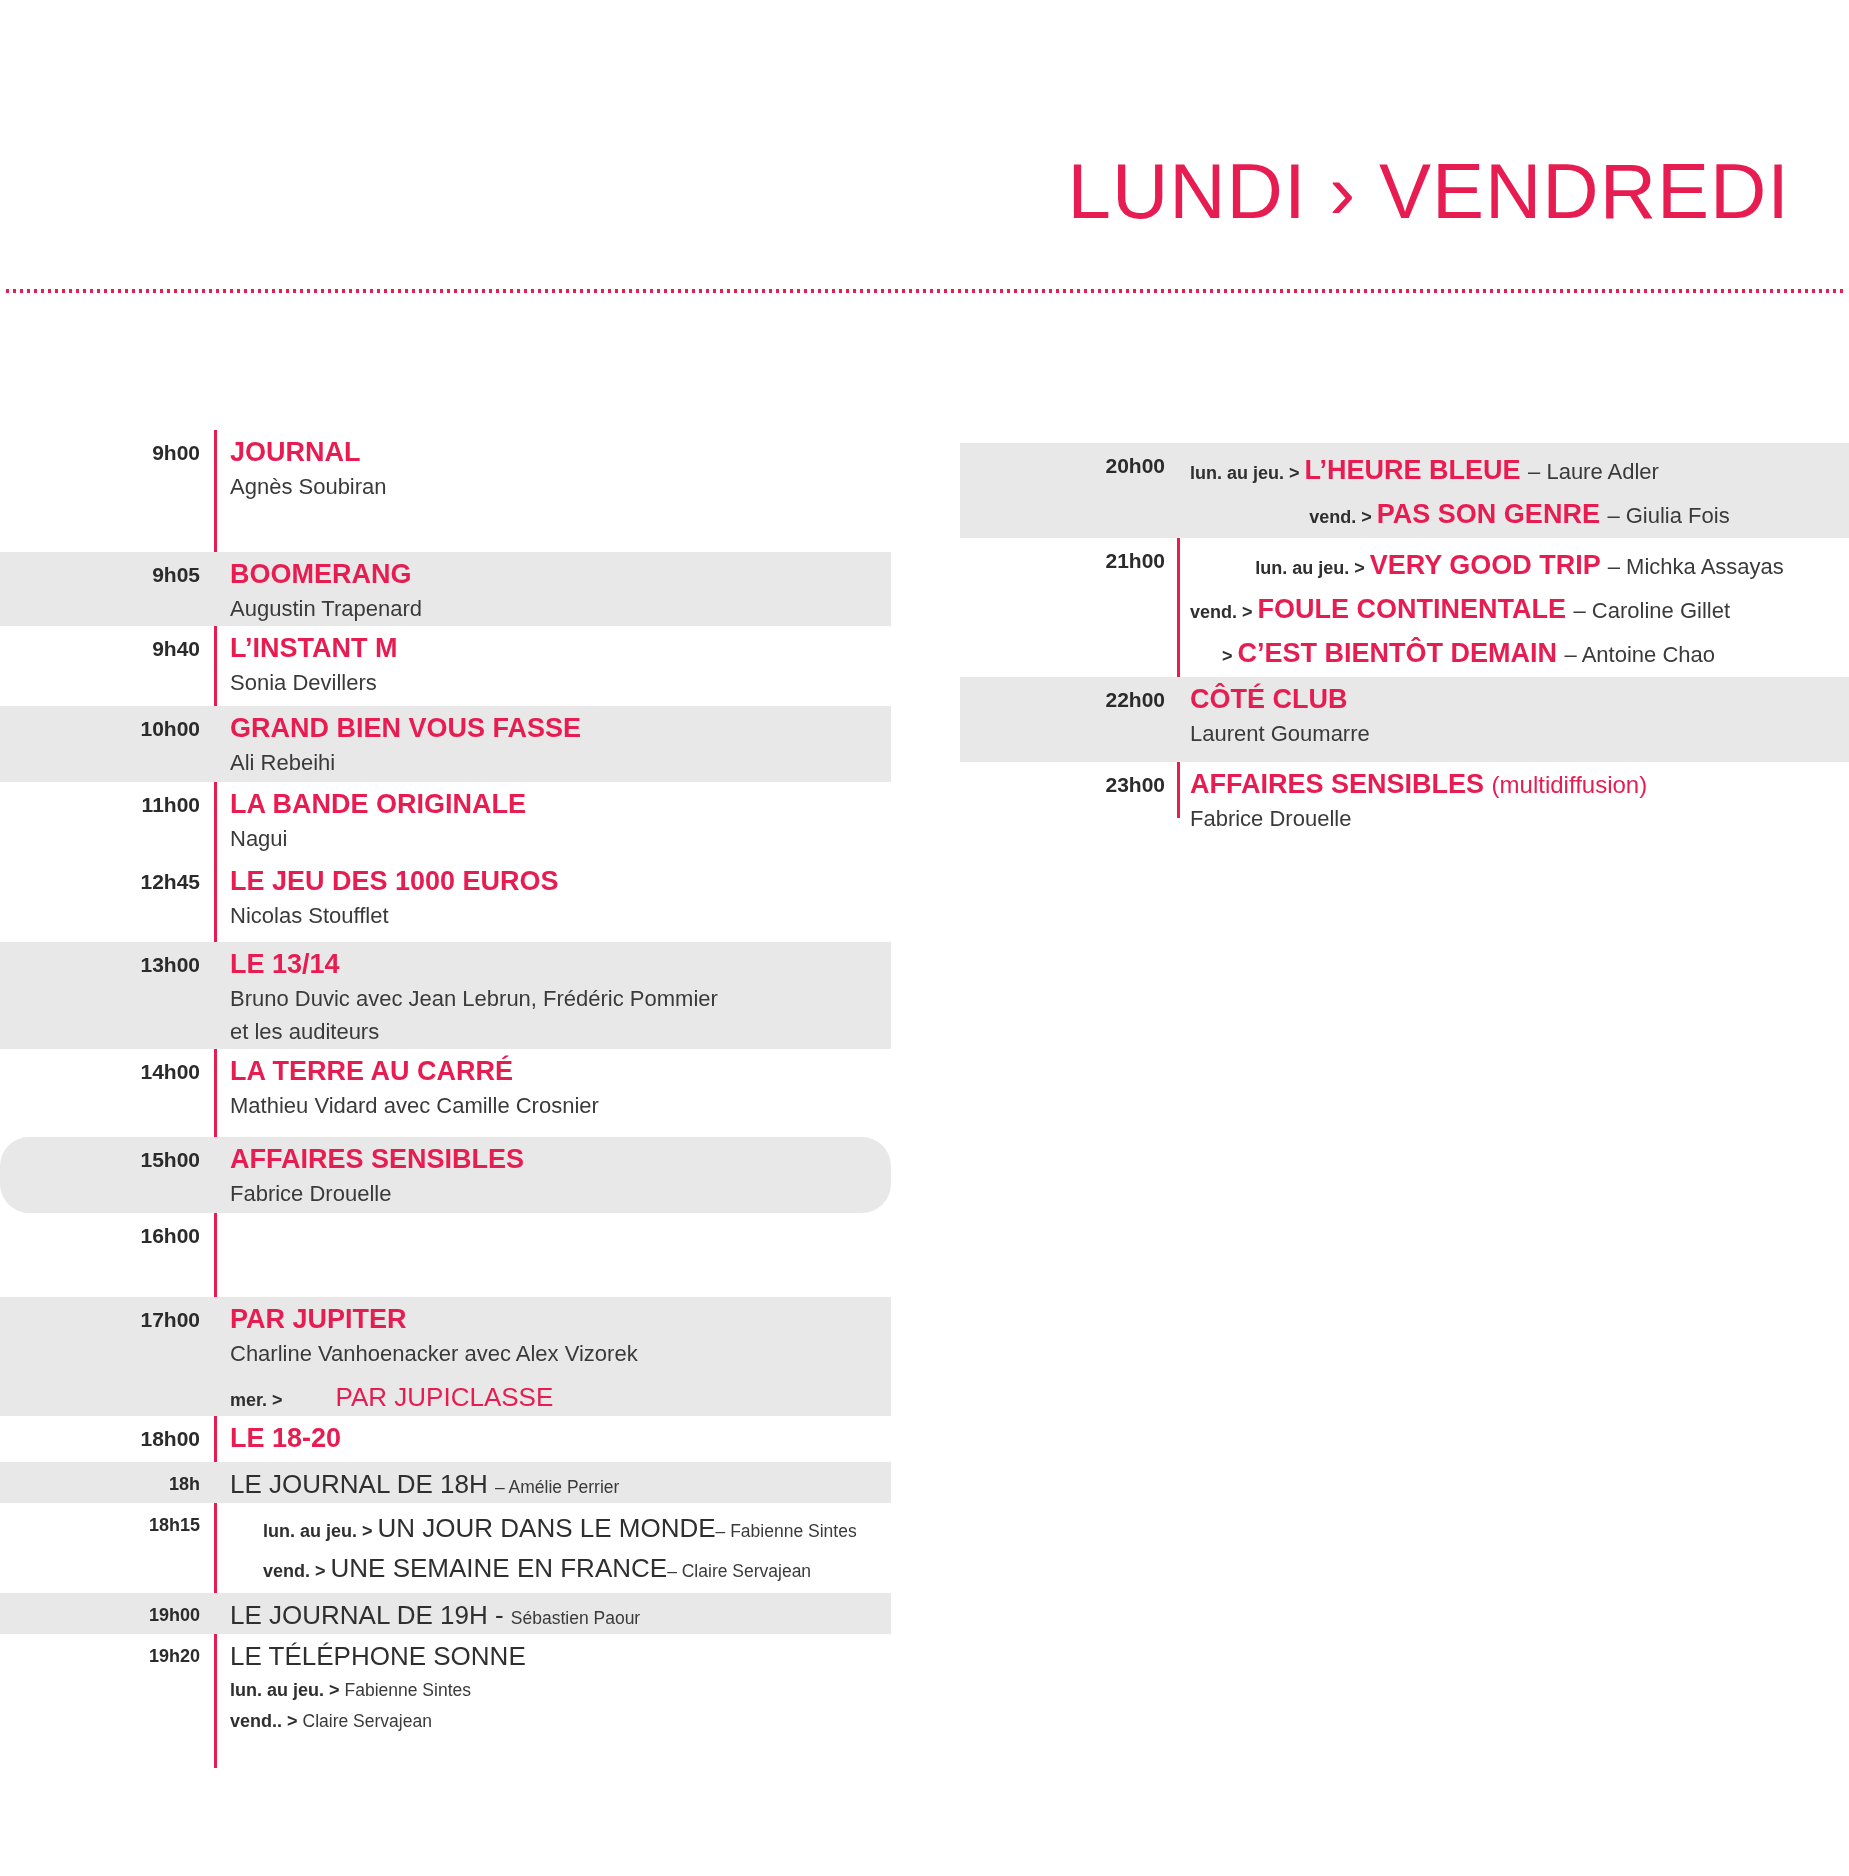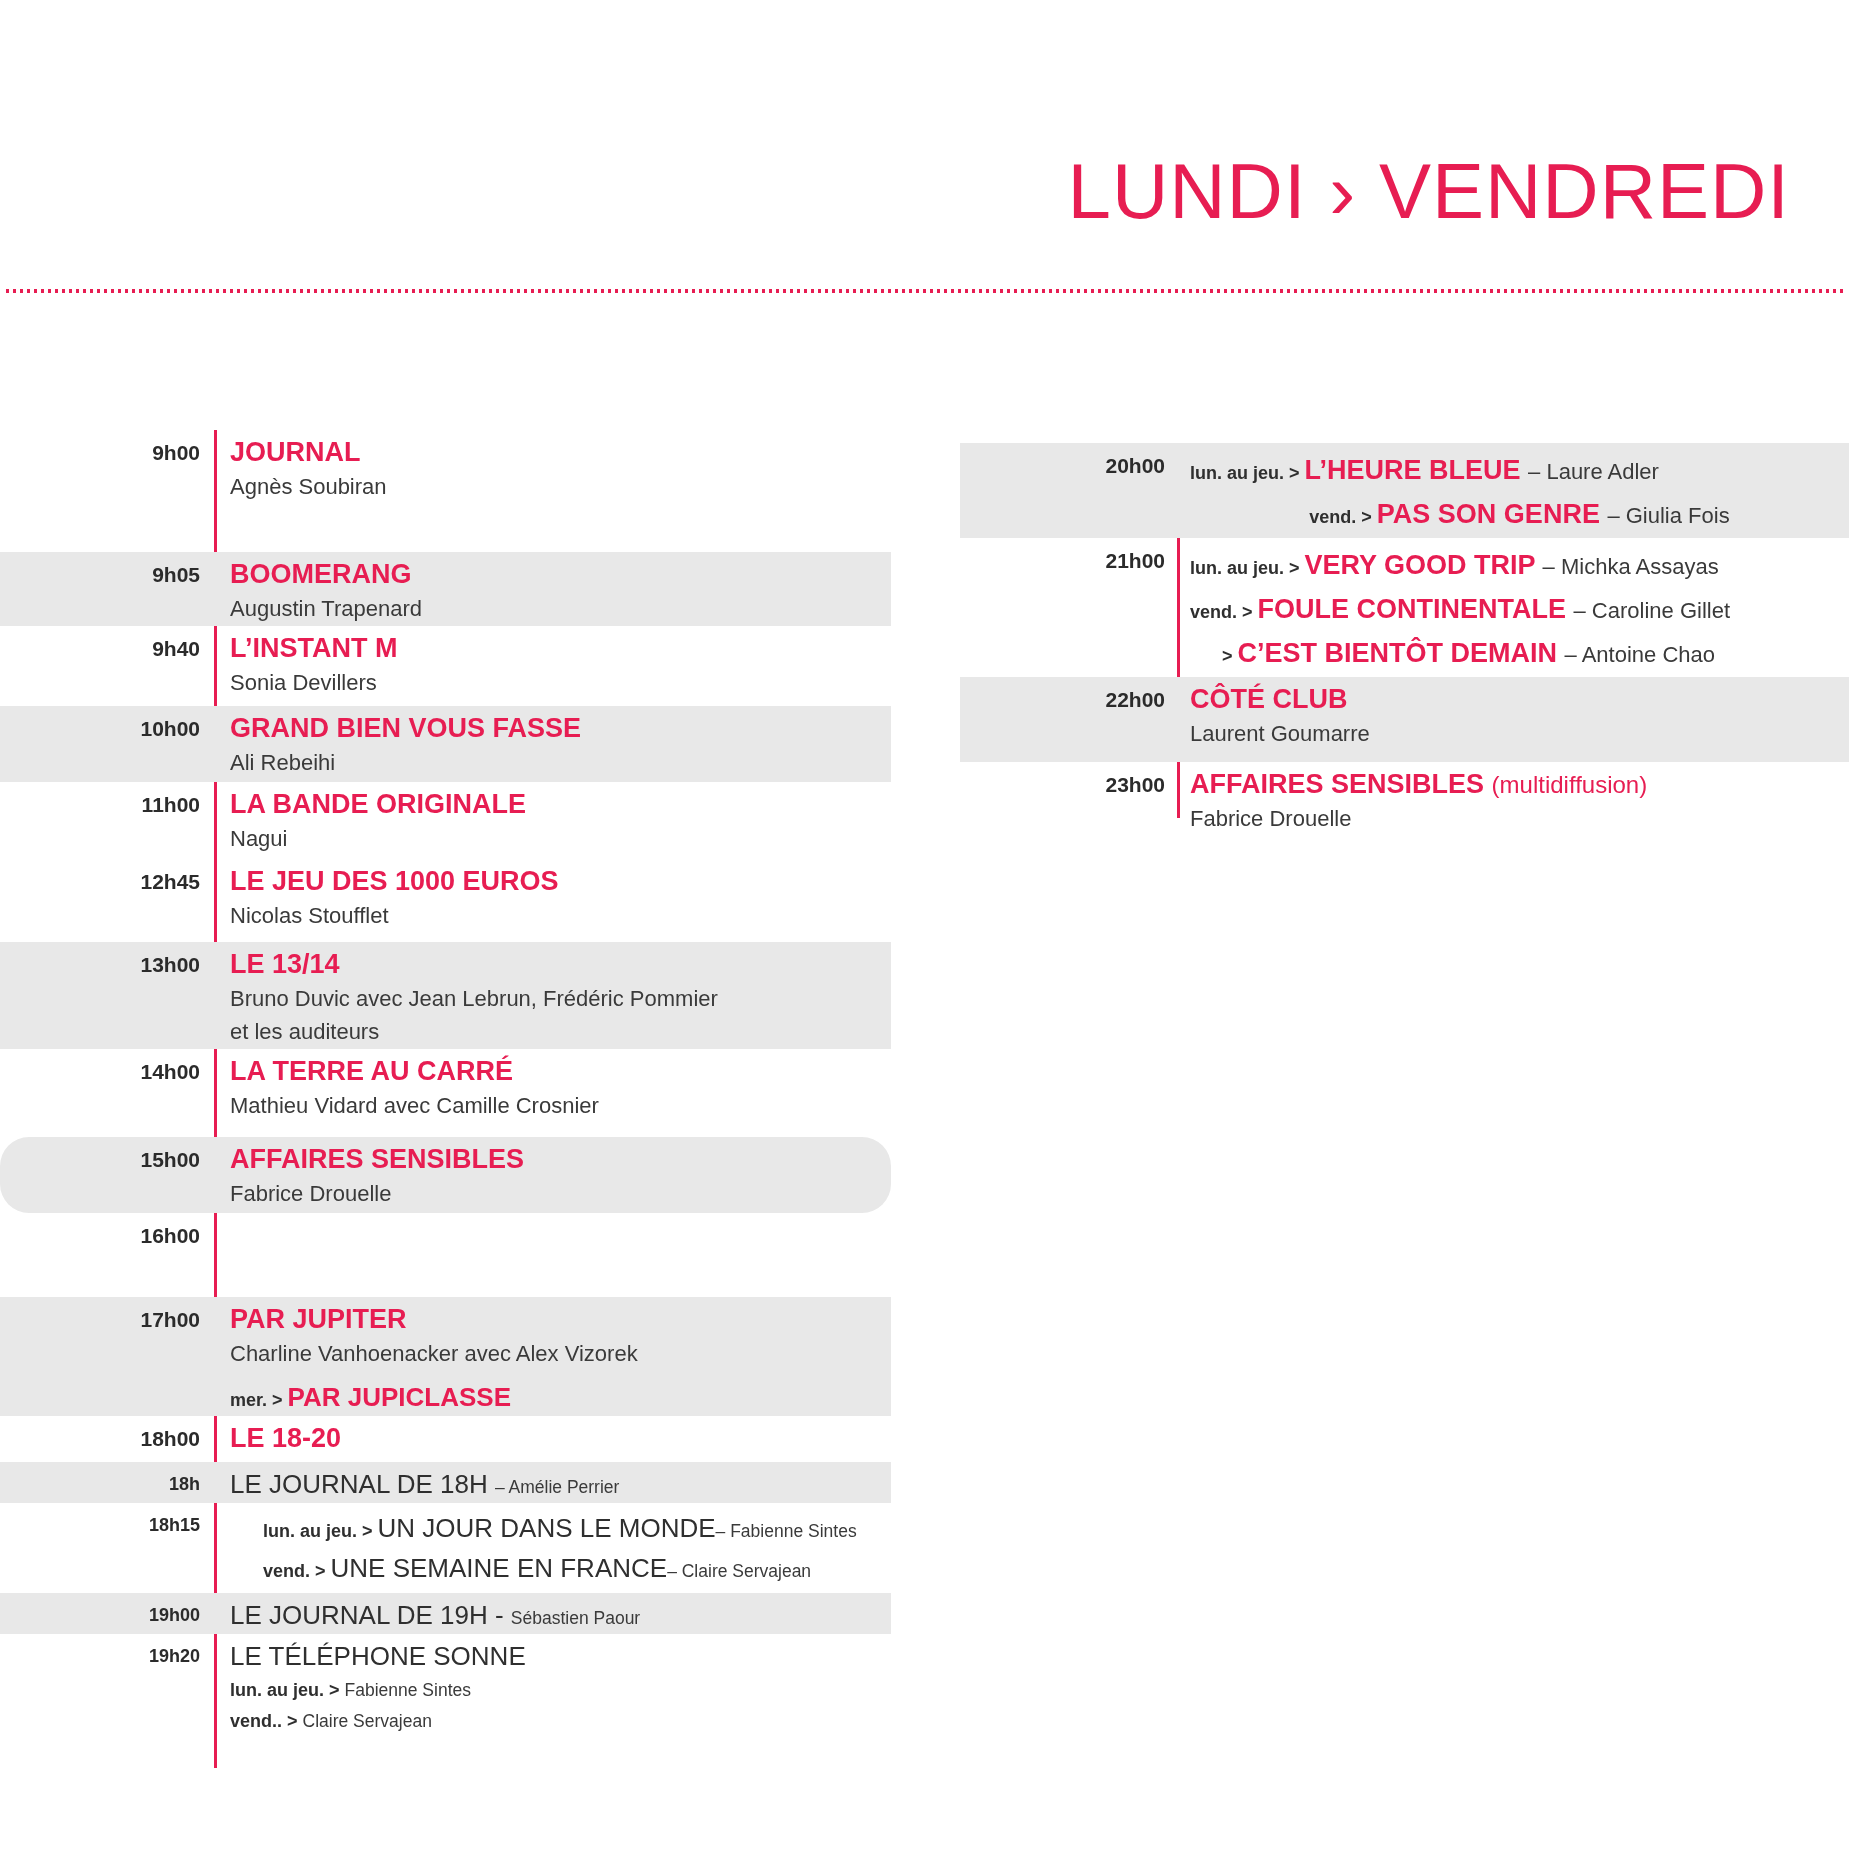--- a/index.html
+++ b/index.html
@@ -34,21 +34,21 @@
   }
   .time.small{font-size:18px;}
   .content{padding-left:230px;}
   .line{line-height:31px;white-space:nowrap;}
   .line.gap{margin-top:11px;}
   .tp{font-weight:700;font-size:27px;color:var(--accent);}
   .td{font-weight:400;font-size:26px;color:#2f2f2f;}
   .pr{font-weight:400;font-size:22px;color:var(--gray);}
   .dl{font-weight:700;font-size:18px;color:#2f2f2f;}
   .sm{font-weight:400;font-size:17.5px;color:var(--gray);}
-  .pl{font-weight:700;font-size:26px;color:var(--accent);}
+  .pl{font-weight:400;font-size:26px;color:var(--accent);margin-left:48px;}
   .plm{font-weight:400;font-size:24px;color:var(--accent);}
   .vline{position:absolute;width:3px;background:var(--accent);}
   .vline-left{left:214px;top:430px;height:1338px;}
   .vline-right{left:1177px;top:443px;height:375px;}
 </style>
 </head>
 <body>
 
 <div class="page">
   <div class="header-title">LUNDI › VENDREDI</div>
@@ -169,21 +169,21 @@
       <div class="row shaded" style="min-height: 85px;">
         <div class="time">20h00</div>
         <div class="content">
           <div class="line" style="line-height: 40px;"><span class="dl">lun. au jeu. &gt; </span><span class="tp">L’HEURE BLEUE </span><span class="pr">– Laure Adler</span></div>
           <div class="line" style="line-height: 40px; text-align: center;"><span class="dl">vend. &gt; </span><span class="tp">PAS SON GENRE </span><span class="pr">– Giulia Fois</span></div>
         </div>
       </div>
       <div class="row" style="min-height: 127px;">
         <div class="time">21h00</div>
         <div class="content">
-          <div class="line" style="line-height: 40px;"><span class="dl">lun. au jeu. &gt; </span><span class="tp">VERY GOOD TRIP </span><span class="pr">– Michka Assayas</span></div>
+          <div class="line" style="line-height: 40px; text-align: center;"><span class="dl">lun. au jeu. &gt; </span><span class="tp">VERY GOOD TRIP </span><span class="pr">– Michka Assayas</span></div>
           <div class="line" style="line-height: 40px;"><span class="dl">vend. &gt; </span><span class="tp">FOULE CONTINENTALE </span><span class="pr">– Caroline Gillet</span></div>
           <div class="line" style="line-height: 40px; padding-left: 32px;"><span class="dl">&gt; </span><span class="tp">C’EST BIENTÔT DEMAIN </span><span class="pr">– Antoine Chao</span></div>
         </div>
       </div>
       <div class="row shaded" style="min-height: 85px;">
         <div class="time">22h00</div>
         <div class="content">
           <div class="line"><span class="tp">CÔTÉ CLUB</span></div>
           <div class="line"><span class="pr">Laurent Goumarre</span></div>
         </div>

